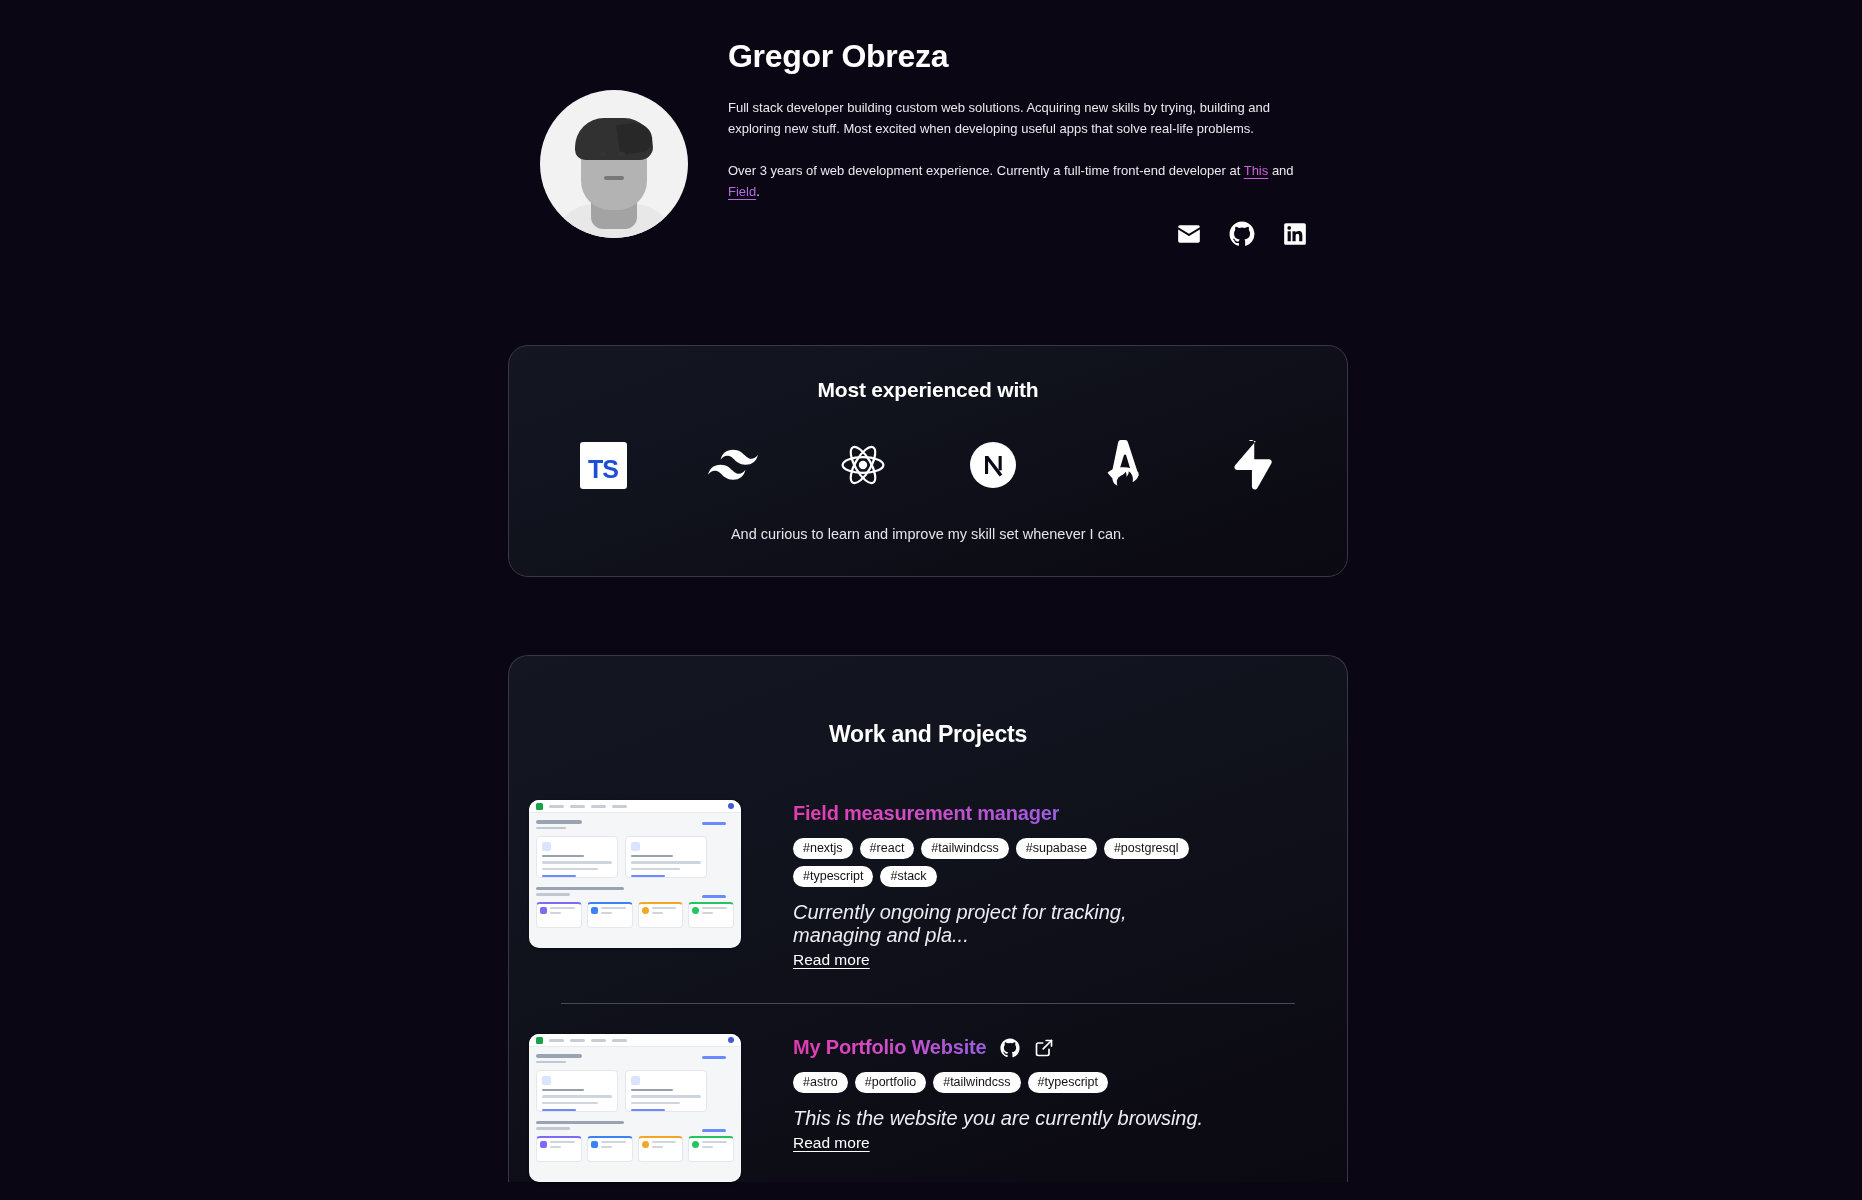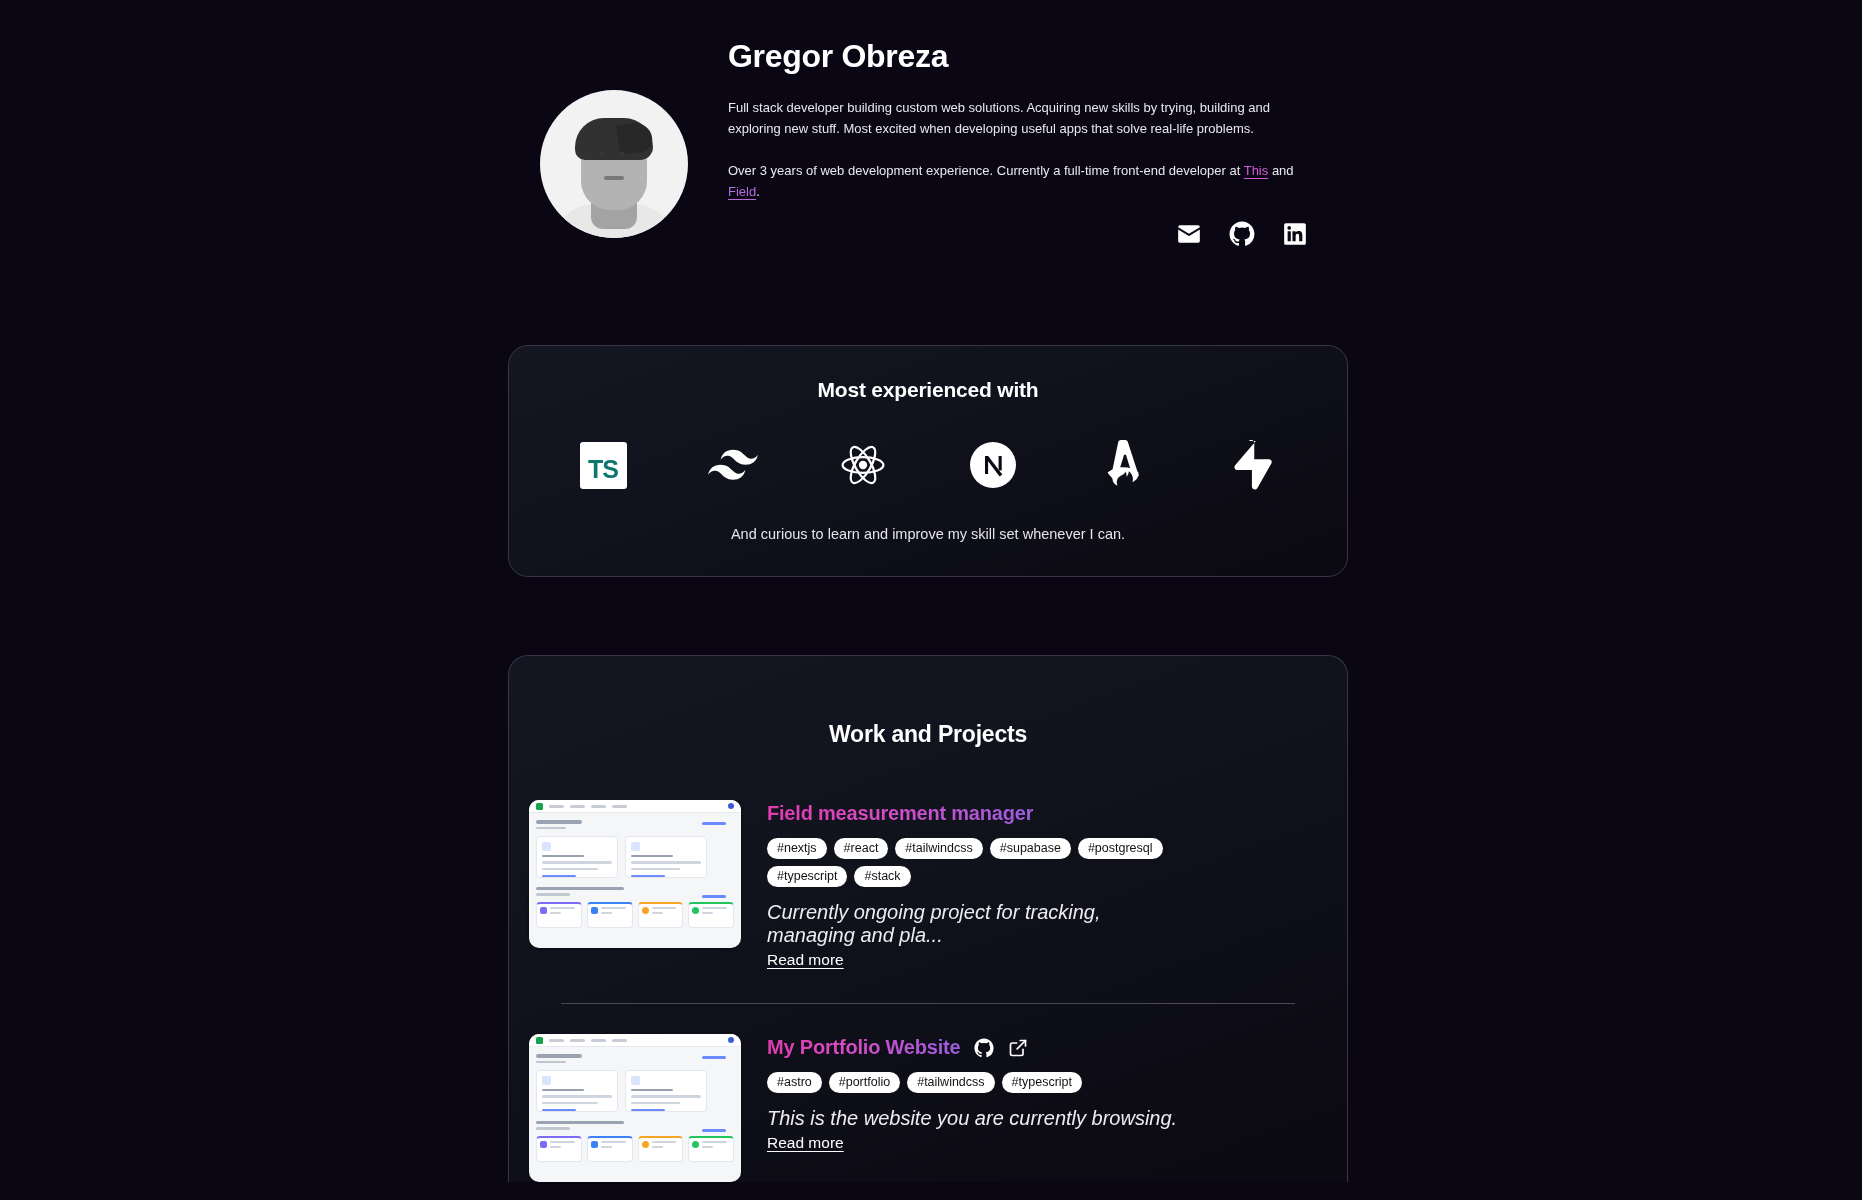--- a/index.html
+++ b/index.html
@@ -162,21 +162,21 @@
     width: 47px; height: 47px;
     background: #ffffff;
     border-radius: 3px;
     display: flex; align-items: flex-end; justify-content: center;
     padding-bottom: 5px;
   }
   .ts-box span {
     font-family: "Liberation Sans", sans-serif;
     font-weight: bold;
     font-size: 25px;
-    color: #0f766e;
+    color: #1d4ed8;
     letter-spacing: -1px;
   }
 
   .skills-note {
     margin-top: 36px;
     text-align: center;
     font-size: 14.5px;
     color: #e4e4ea;
   }
 
@@ -195,21 +195,21 @@
     font-weight: bold;
     color: #ffffff;
     text-align: center;
     letter-spacing: -0.2px;
     margin-bottom: 52px;
     margin-top: 25px;
   }
 
   .project {
     display: flex;
-    gap: 26px;
+    gap: 52px;
     padding: 0 52px 0 20px;
     align-items: flex-start;
   }
 
   .proj-divider {
     height: 1px;
     background: #4a4757;
     margin: 34px 52px 30px 52px;
   }
 

